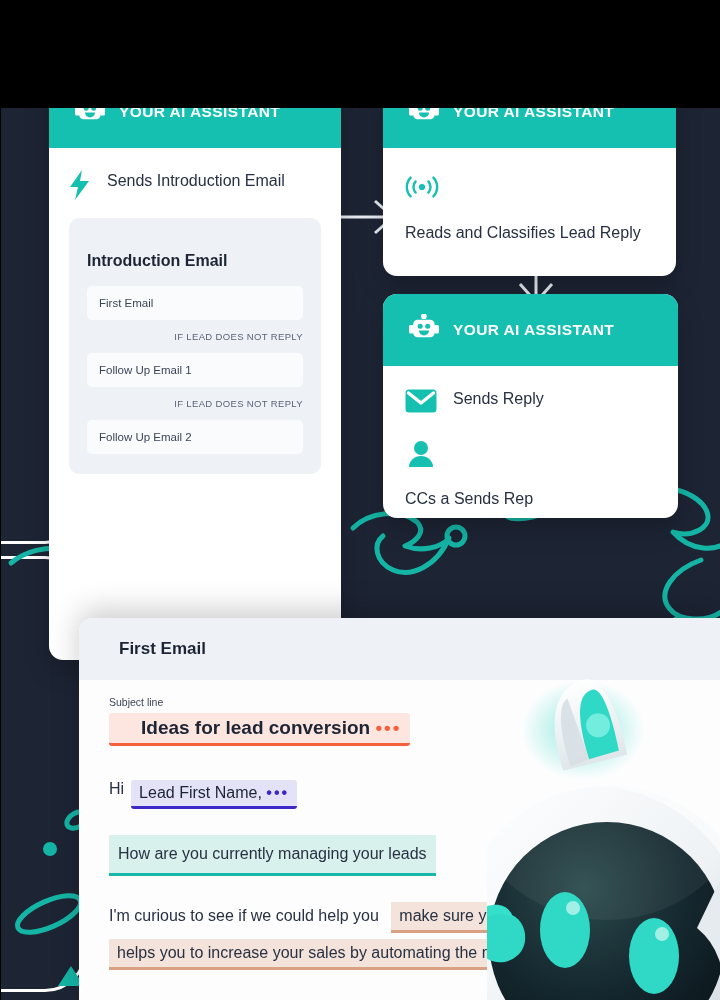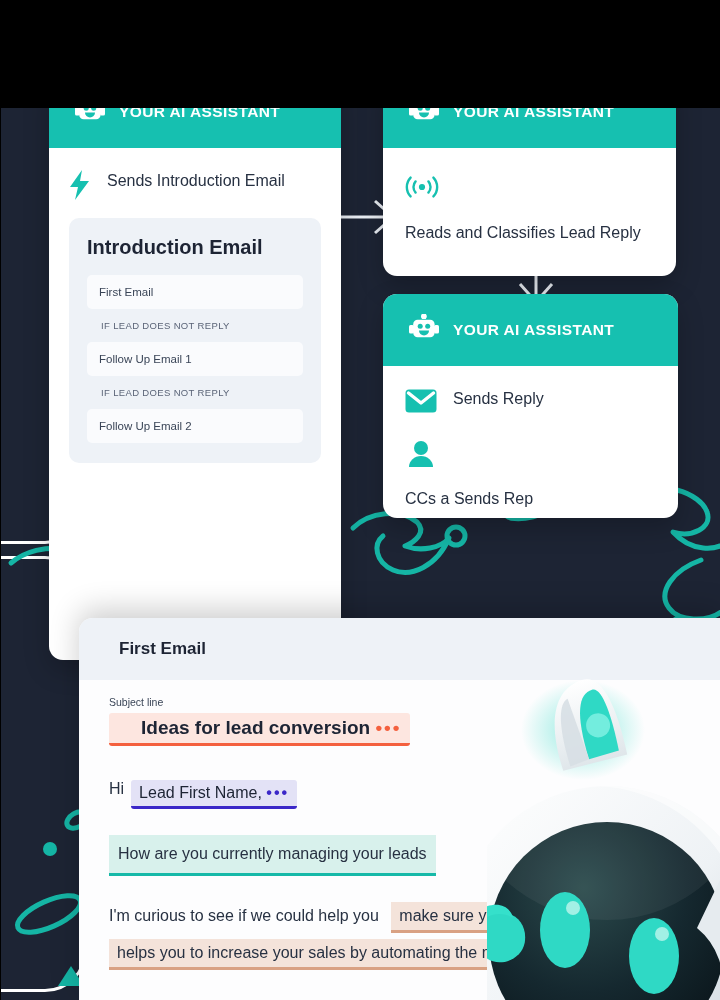--- a/index.html
+++ b/index.html
@@ -35,24 +35,24 @@
   #card1 .card-body{padding:22px 20px 0 20px;}
   
   #card2{left:382px;top:-32px;width:293px;height:200px;}
   #card2 .card-body{padding:24px 22px;}
   
   #card3{left:382px;top:186px;width:295px;height:224px;}
   #card3 .card-body{padding:22px 22px;}
 
   
   .sub-panel{background:#eef2f7;border-radius:10px;padding:18px 18px 20px 18px;margin-top:14px;}
-  .sub-panel h4{margin:0 0 16px 0;font-size:20px;color:#1d2434;font-weight:bold;}
+  .sub-panel h4{margin:16px 0 16px 0;font-size:16px;color:#1d2434;font-weight:bold;}
   .email-chip{background:#fafbfd;border-radius:5px;height:34px;display:flex;
               align-items:center;padding:0 12px;font-size:11.5px;color:#3a4557;}
-  .cond{text-align:left;font-size:9.5px;letter-spacing:.35px;color:#5a6477;
+  .cond{text-align:right;font-size:9.5px;letter-spacing:.35px;color:#5a6477;
         padding:11px 0 11px 14px;}
 
   
   .arrow{position:absolute;}
 
   
   #composer{position:absolute;left:78px;top:618px;width:642px;height:382px;
             background:#fdfdfe;border-top-left-radius:14px;overflow:hidden;
             box-shadow:0 -8px 30px rgba(0,0,0,.20);}
   #composer-head{height:62px;background:#eef2f7;display:flex;align-items:center;

